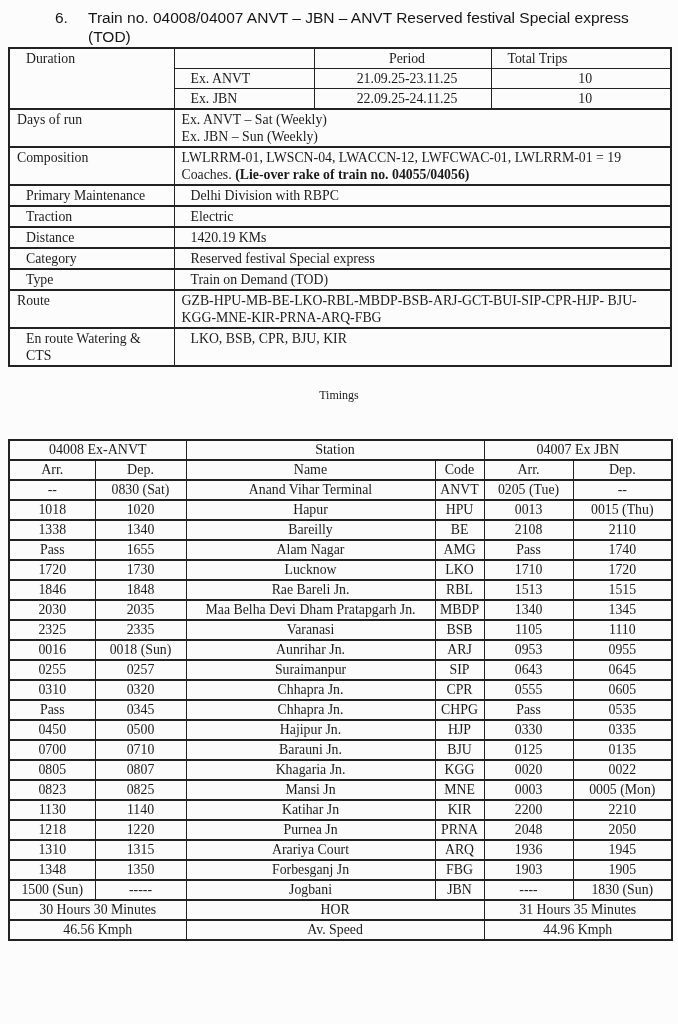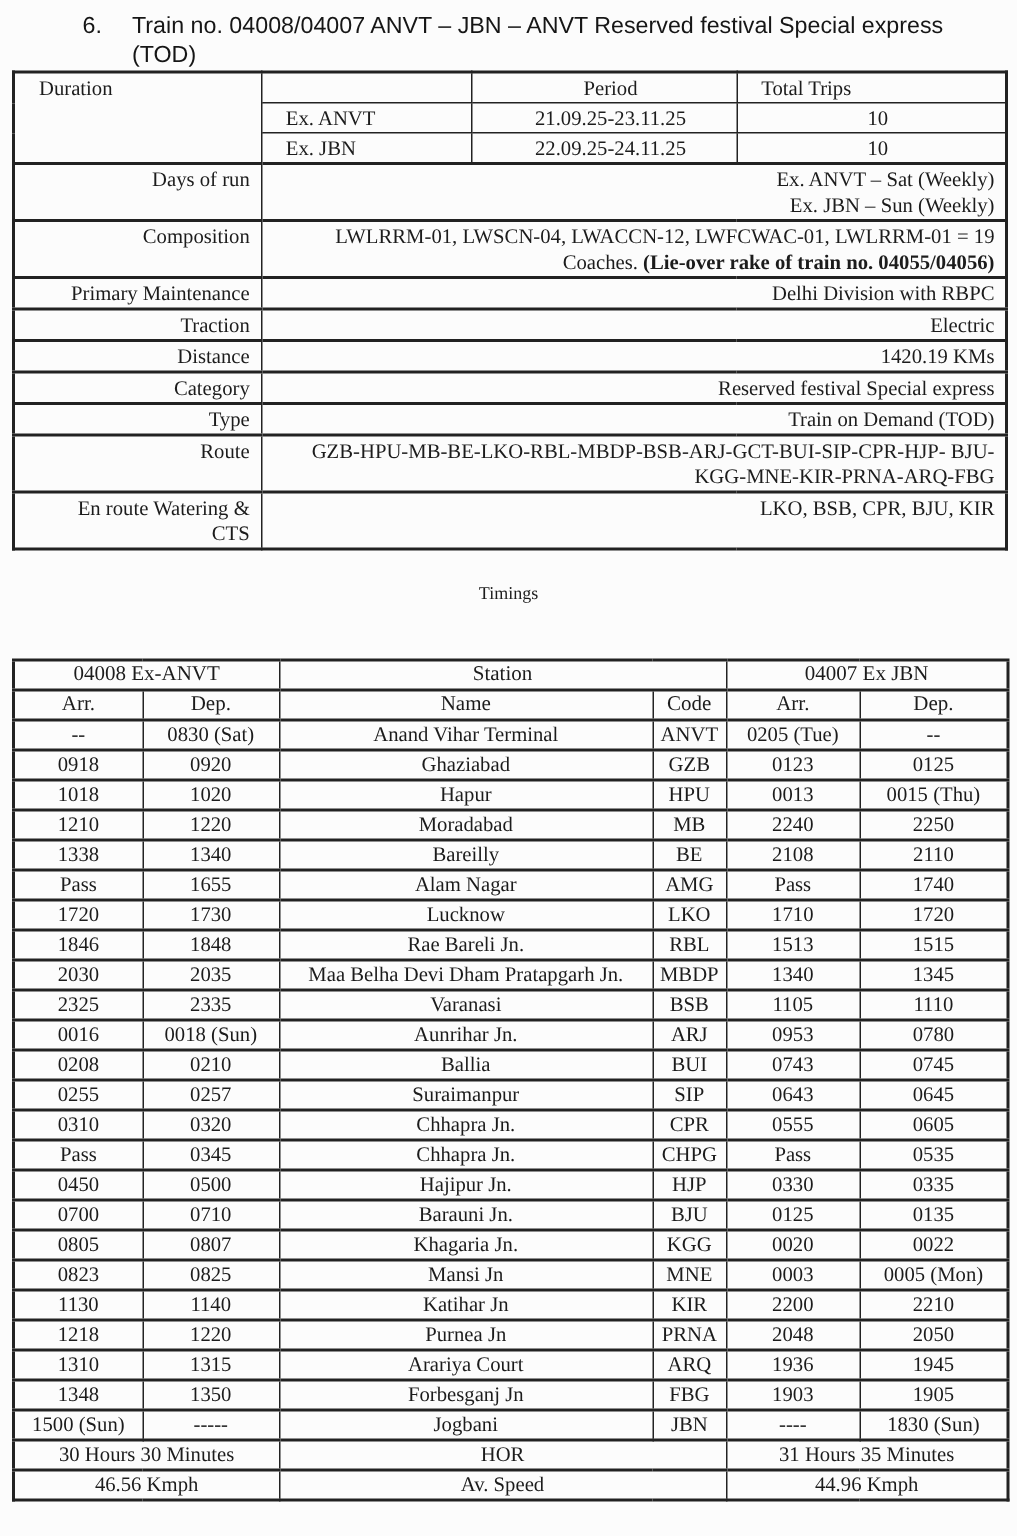--- a/index.html
+++ b/index.html
@@ -24,21 +24,21 @@
   table { border-collapse:collapse; }
   .info-table {
     margin:1px 0 0 8px; width:662px; table-layout:fixed;
     border:2px solid #222;
   }
   .info-table td {
     border:1px solid #222;
     font-size:13.8px; line-height:17px;
     padding:1px 7px; vertical-align:top;
   }
-  .info-table tr.sec > td { border-top-width:2px;text-align:right; }
+  .info-table tr.sec > td { border-top-width:2px; }
   .info-table td.lbl { vertical-align:top; }
   .info-table td.ctr { text-align:center; }
   .info-table td.h19 { height:18.5px;padding-left:16px; }
   .comp-bold { font-weight:bold; }
 
   
   .timings-heading {
     width:662px; margin:21px 0 0 8px;
     text-align:center; font-size:12px; color:#1c1c1c;
   }
@@ -168,46 +168,30 @@
 
         <tr>
           <td>--</td>
           <td>0830 (Sat)</td>
           <td>Anand Vihar Terminal</td>
           <td>ANVT</td>
           <td>0205 (Tue)</td>
           <td>--</td>
         </tr>
 
-        <tr>
-          <td>0918</td>
-          <td>0920</td>
-          <td>Ghaziabad</td>
-          <td>GZB</td>
-          <td>0123</td>
-          <td>0125</td>
-        </tr>
 
         <tr>
           <td>1018</td>
           <td>1020</td>
           <td>Hapur</td>
           <td>HPU</td>
           <td>0013</td>
           <td>0015 (Thu)</td>
         </tr>
 
-        <tr>
-          <td>1210</td>
-          <td>1220</td>
-          <td>Moradabad</td>
-          <td>MB</td>
-          <td>2240</td>
-          <td>2250</td>
-        </tr>
 
         <tr>
           <td>1338</td>
           <td>1340</td>
           <td>Bareilly</td>
           <td>BE</td>
           <td>2108</td>
           <td>2110</td>
         </tr>
 
@@ -255,32 +239,24 @@
           <td>1105</td>
           <td>1110</td>
         </tr>
 
         <tr>
           <td>0016</td>
           <td>0018 (Sun)</td>
           <td>Aunrihar Jn.</td>
           <td>ARJ</td>
           <td>0953</td>
-          <td>0780</td>
-        </tr>
-
-
-        <tr>
-          <td>0208</td>
-          <td>0210</td>
-          <td>Ballia</td>
-          <td>BUI</td>
-          <td>0743</td>
-          <td>0745</td>
-        </tr>
+          <td>0955</td>
+        </tr>
+
+
 
         <tr>
           <td>0255</td>
           <td>0257</td>
           <td>Suraimanpur</td>
           <td>SIP</td>
           <td>0643</td>
           <td>0645</td>
         </tr>
 

